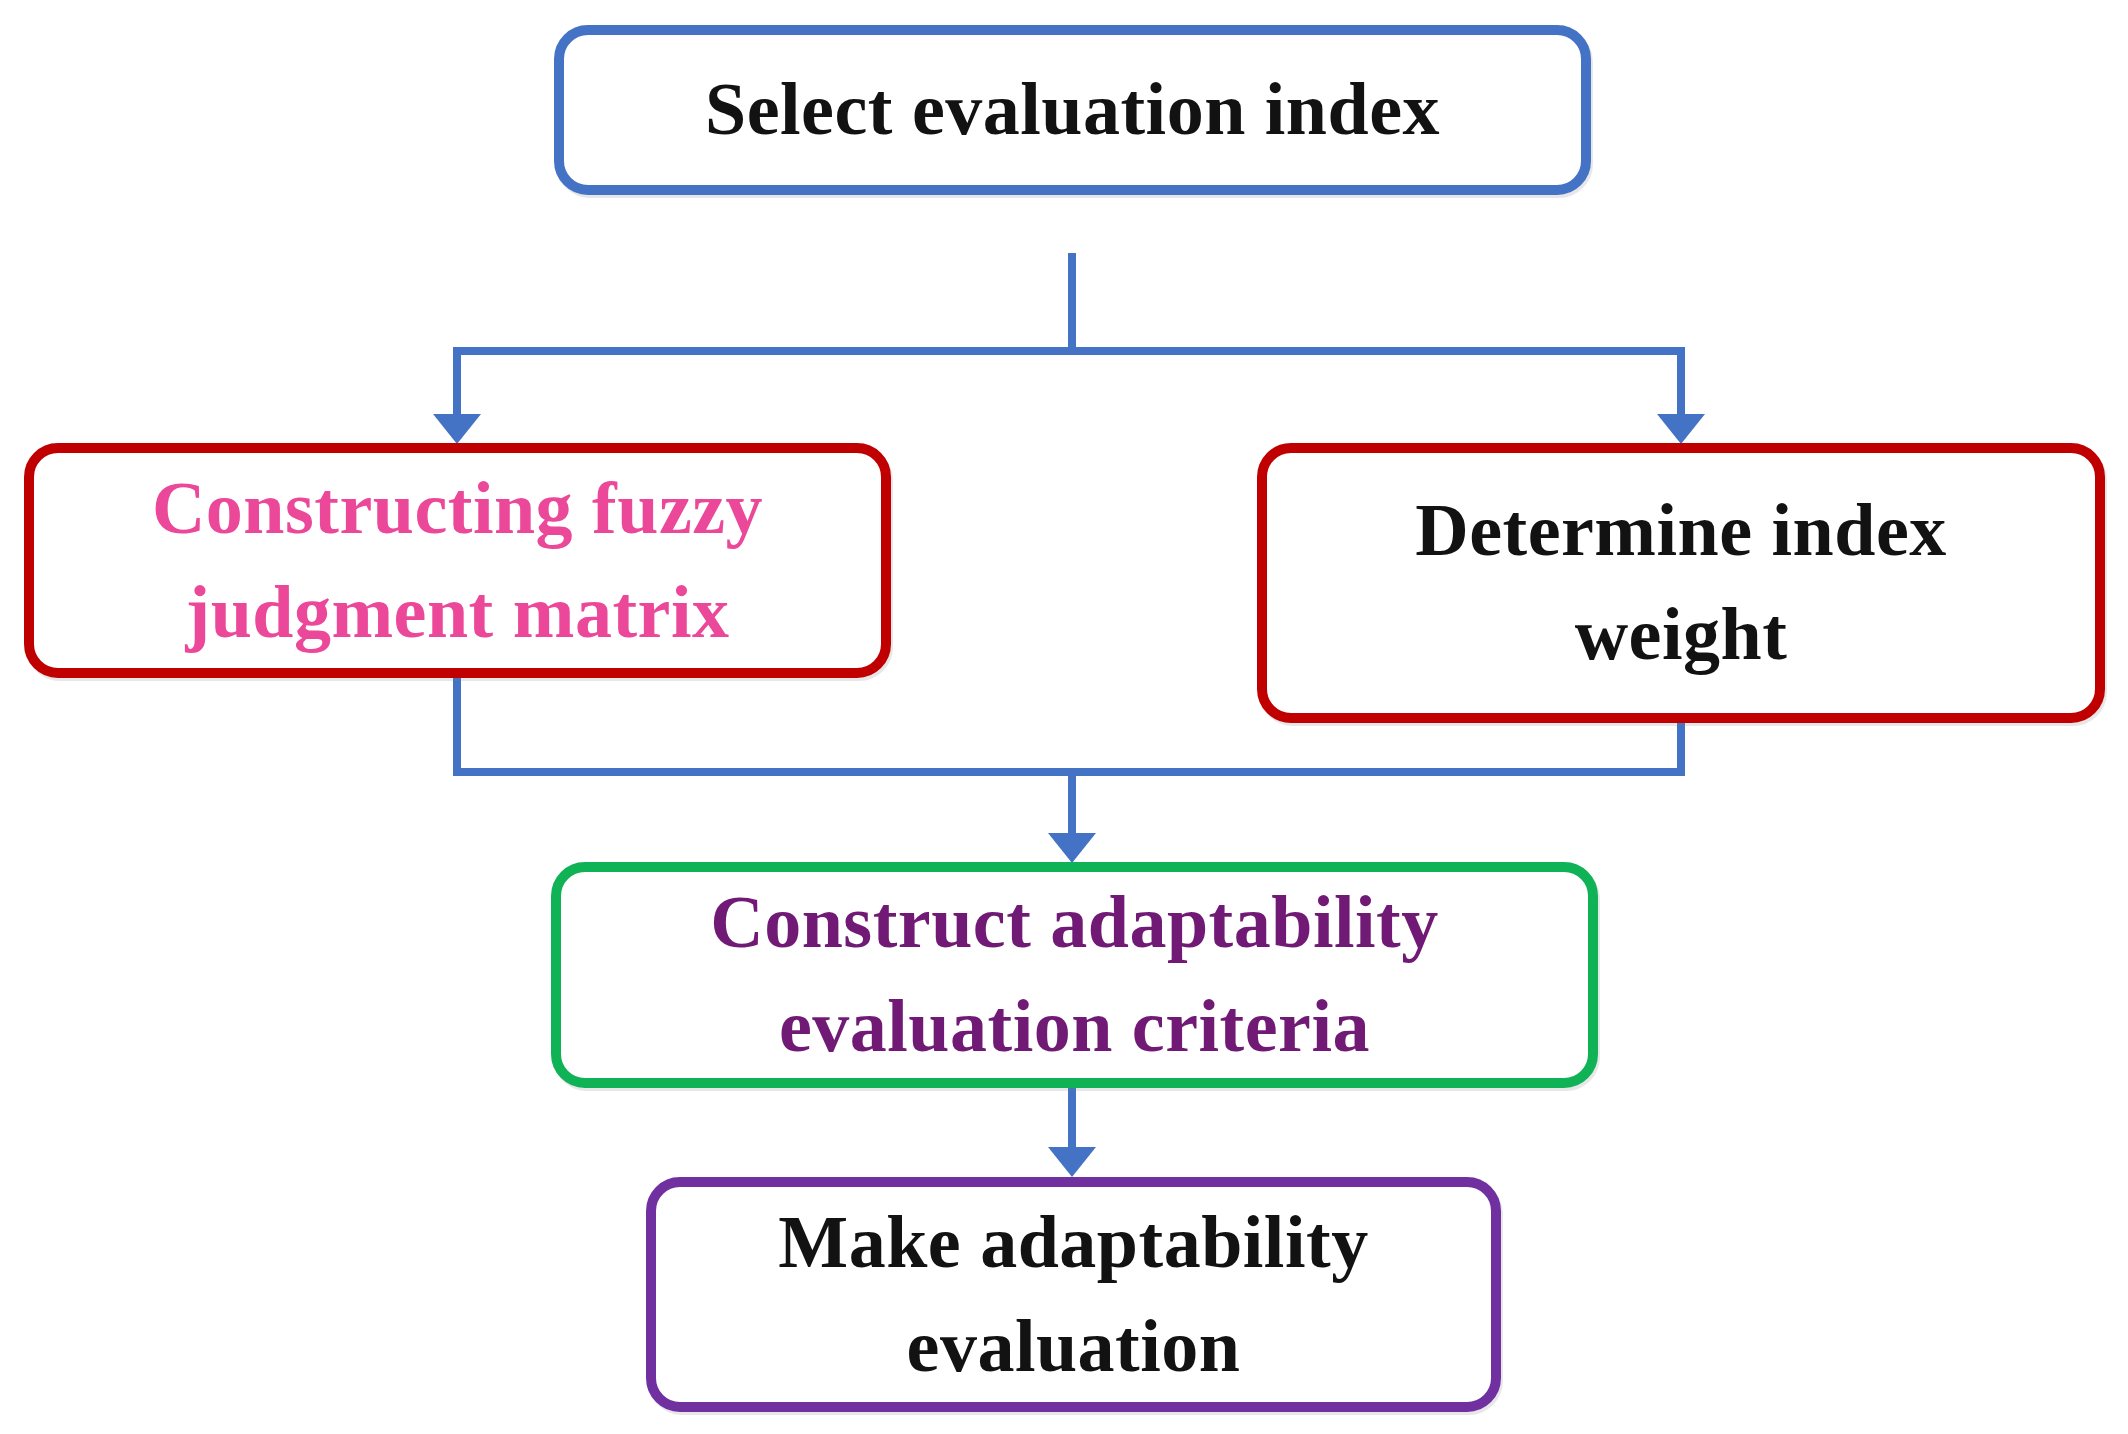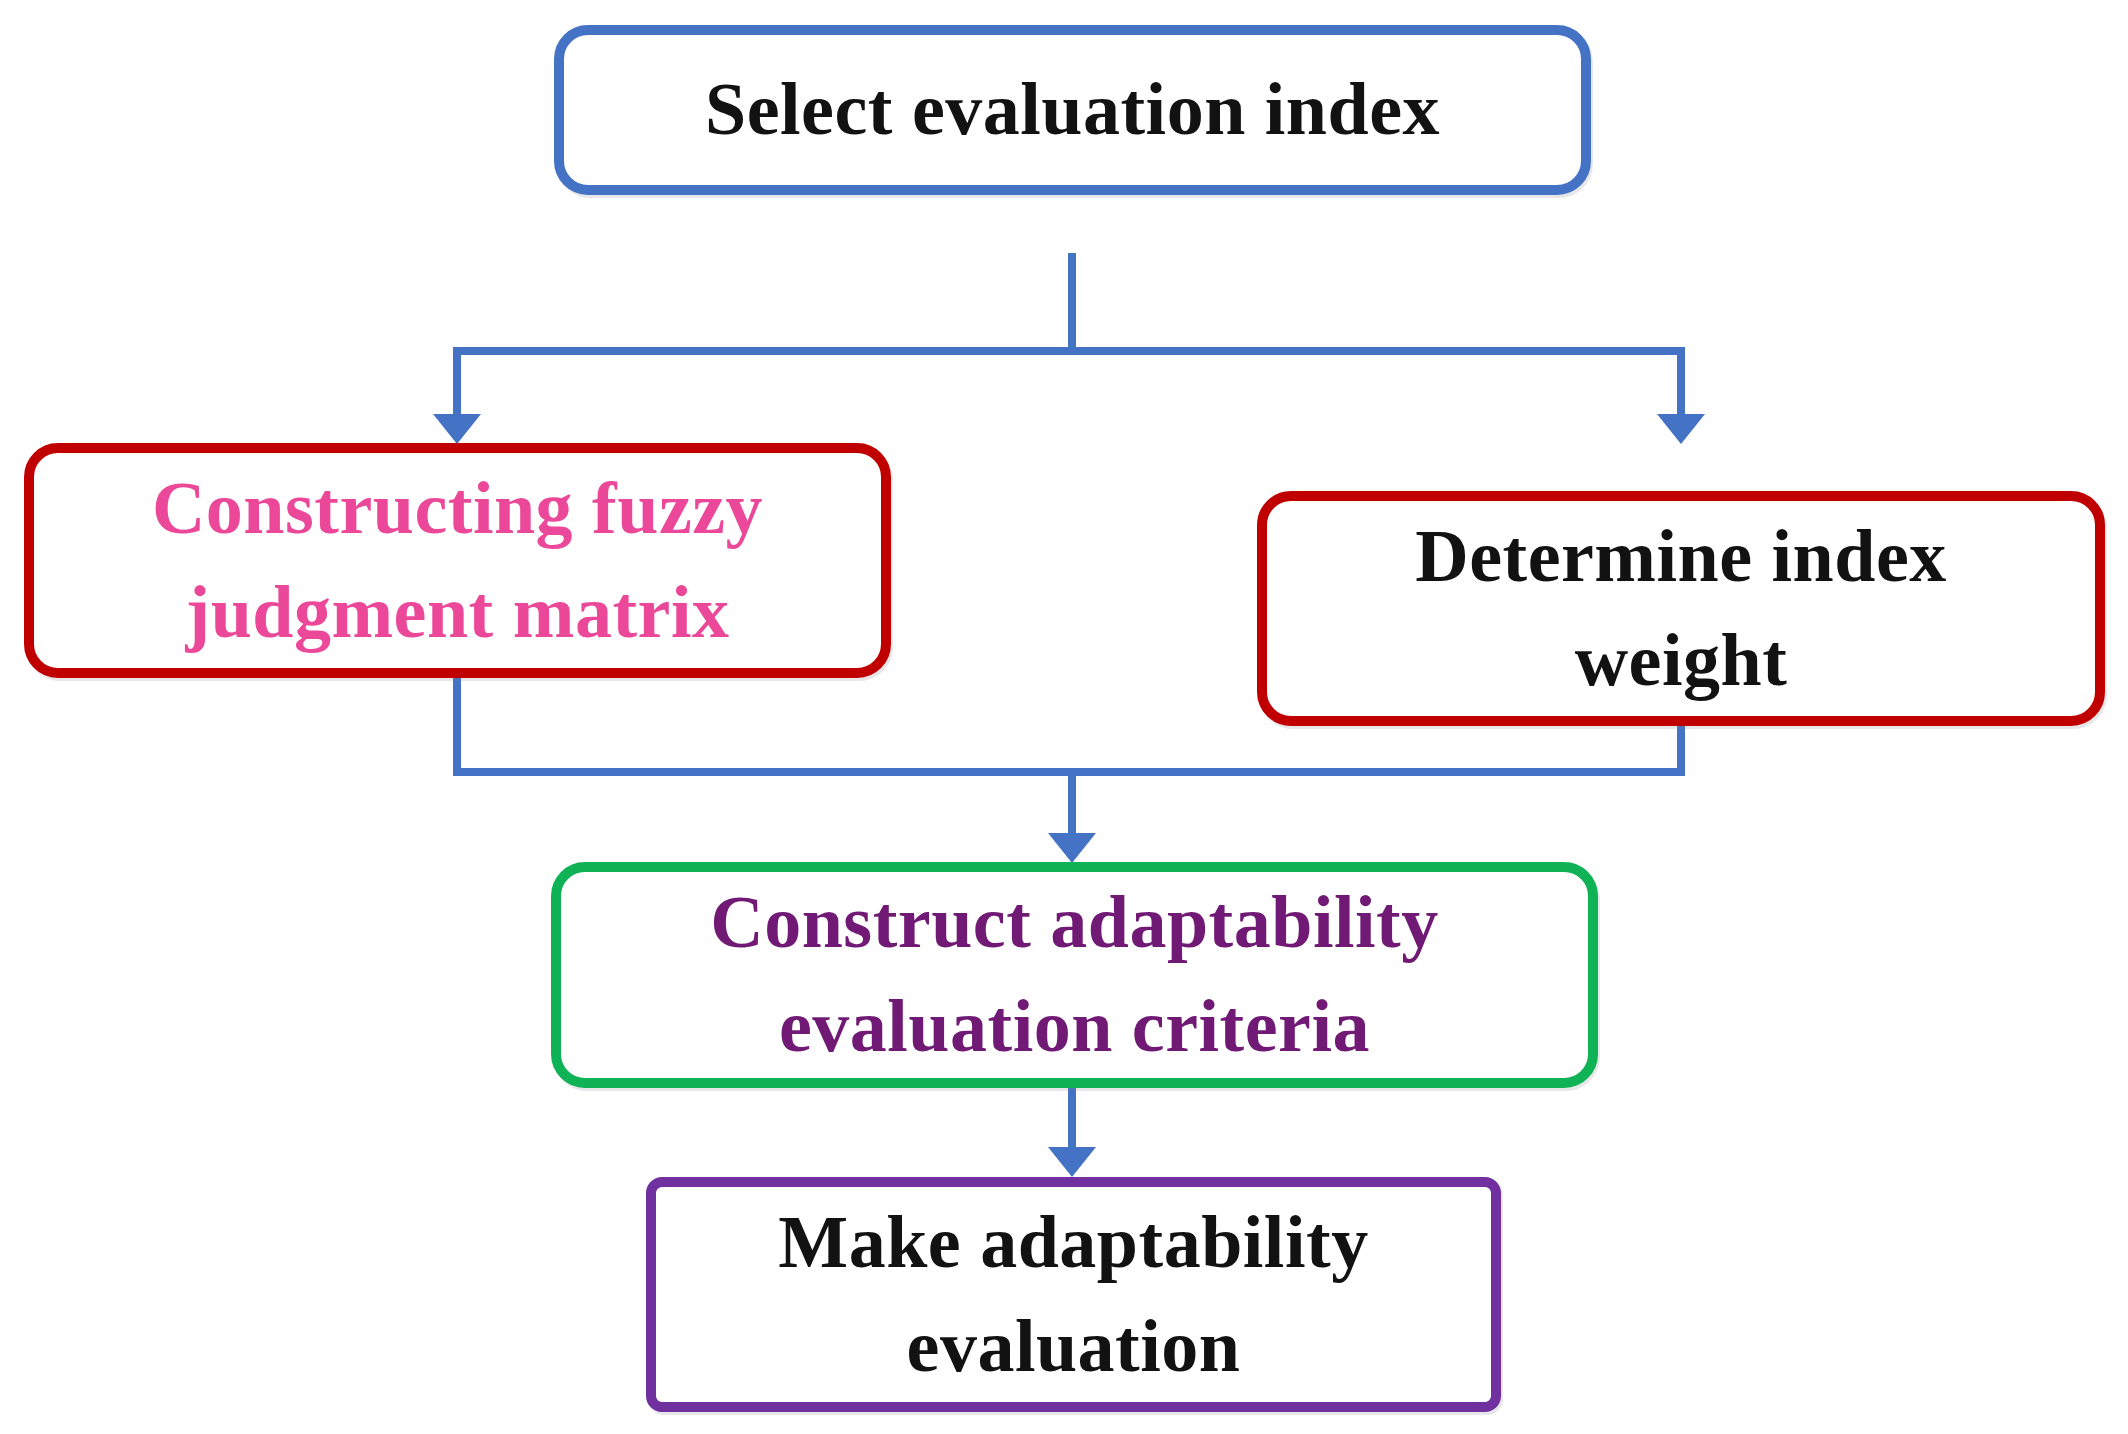--- a/index.html
+++ b/index.html
@@ -43,21 +43,21 @@
     position: absolute;
     width: 0;
     height: 0;
     border-left: 24px solid transparent;
     border-right: 24px solid transparent;
     border-top: 30px solid #4472c4;
   }
   
   #node-top    { left: 554px;  top: 25px;   width: 1037px; height: 170px; }
   #node-left   { left: 24px;   top: 443px;  width: 867px;  height: 235px; }
-  #node-right  { left: 1257px; top: 443px;  width: 848px;  height: 235px; margin-top: 48px; }
+  #node-right  { left: 1257px; top: 443px;  width: 848px;  height: 280px; }
   #node-green  { left: 551px;  top: 862px;  width: 1047px; height: 226px; }
   #node-purple { left: 646px;  top: 1177px; width: 855px;  height: 235px; }
   
   #seg-top-stem     { left: 1068px; top: 253px;  width: 8px;    height: 98px; }
   #seg-split-bar    { left: 453px;  top: 347px;  width: 1232px; height: 8px; }
   #seg-left-drop    { left: 453px;  top: 347px;  width: 8px;    height: 70px; }
   #seg-right-drop   { left: 1677px; top: 347px;  width: 8px;    height: 70px; }
   #arrow-left       { left: 433px;  top: 414px; }
   #arrow-right      { left: 1657px; top: 414px; }
   #seg-merge-left   { left: 453px;  top: 676px;  width: 8px;    height: 100px; }
@@ -99,18 +99,18 @@
   <div class="node" id="node-right" style="border-color: rgb(192, 0, 0); background-color: rgb(255, 255, 255);">
     <span class="node-label" style="color: rgb(18, 18, 18);">Determine index
 weight</span>
   </div>
 
   <div class="node" id="node-green" style="border-color: rgb(16, 178, 86); background-color: rgb(255, 255, 255);">
     <span class="node-label" style="color: #701a75;">Construct adaptability
 evaluation criteria</span>
   </div>
 
-  <div class="node" id="node-purple" style="border-color: rgb(112, 48, 160); background-color: rgb(255, 255, 255); border-radius: 16px;">
+  <div class="node" id="node-purple" style="border-color: rgb(112, 48, 160); background-color: rgb(255, 255, 255);">
     <span class="node-label" style="color: rgb(18, 18, 18);">Make adaptability
 evaluation</span>
   </div>
 
 </div>
 
 </body></html>

